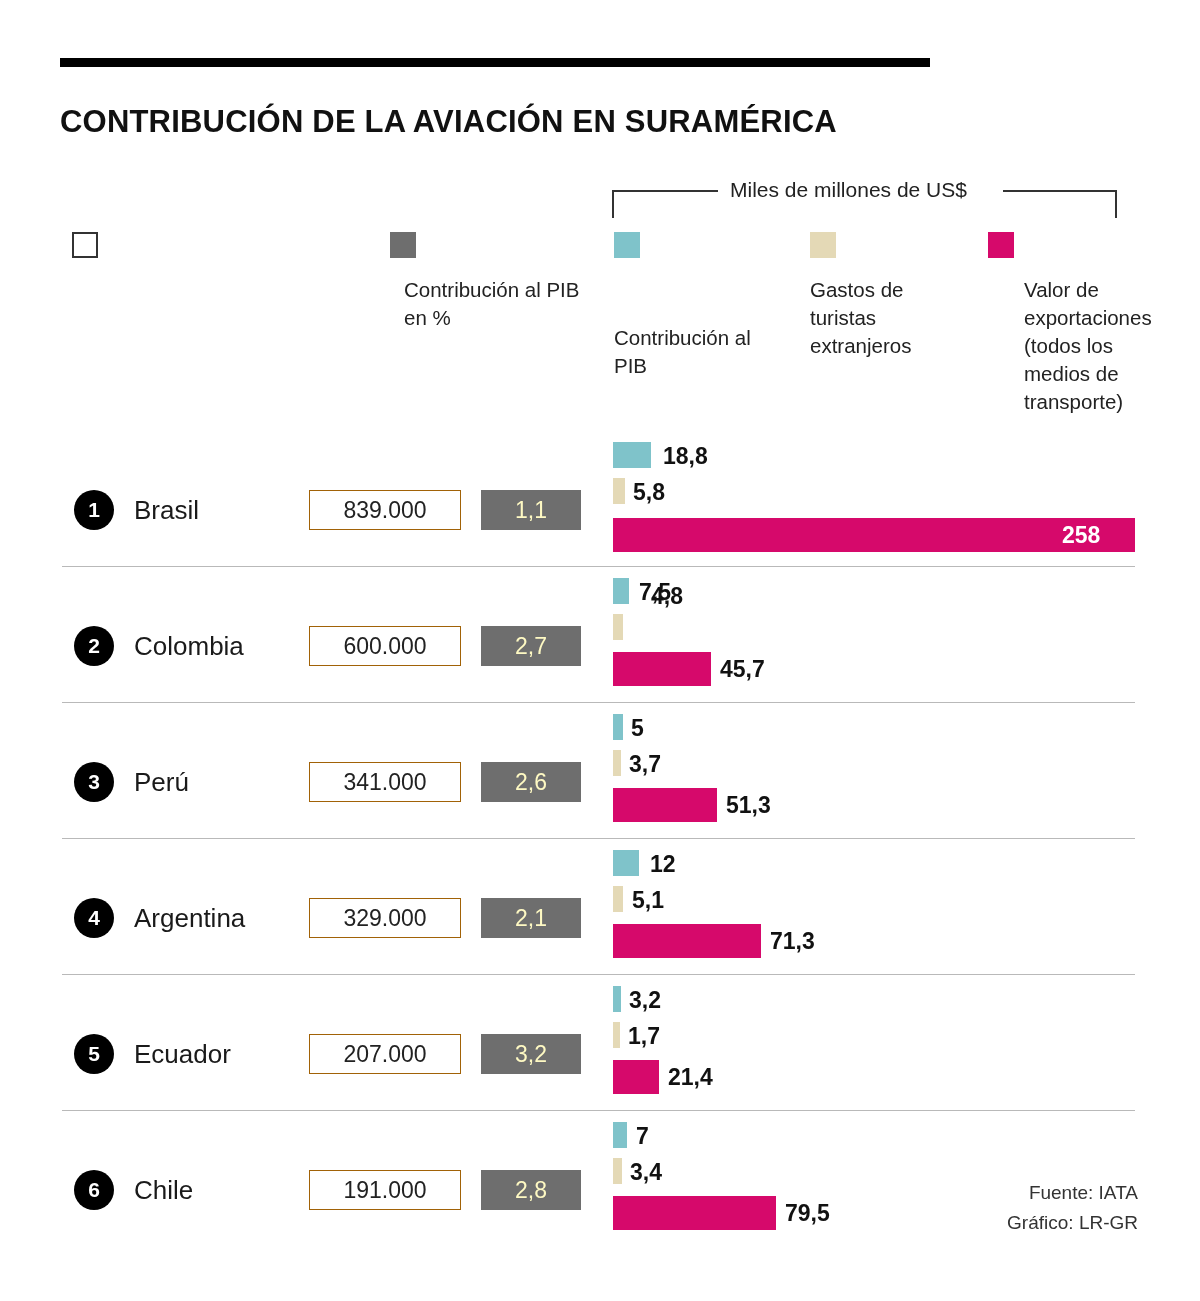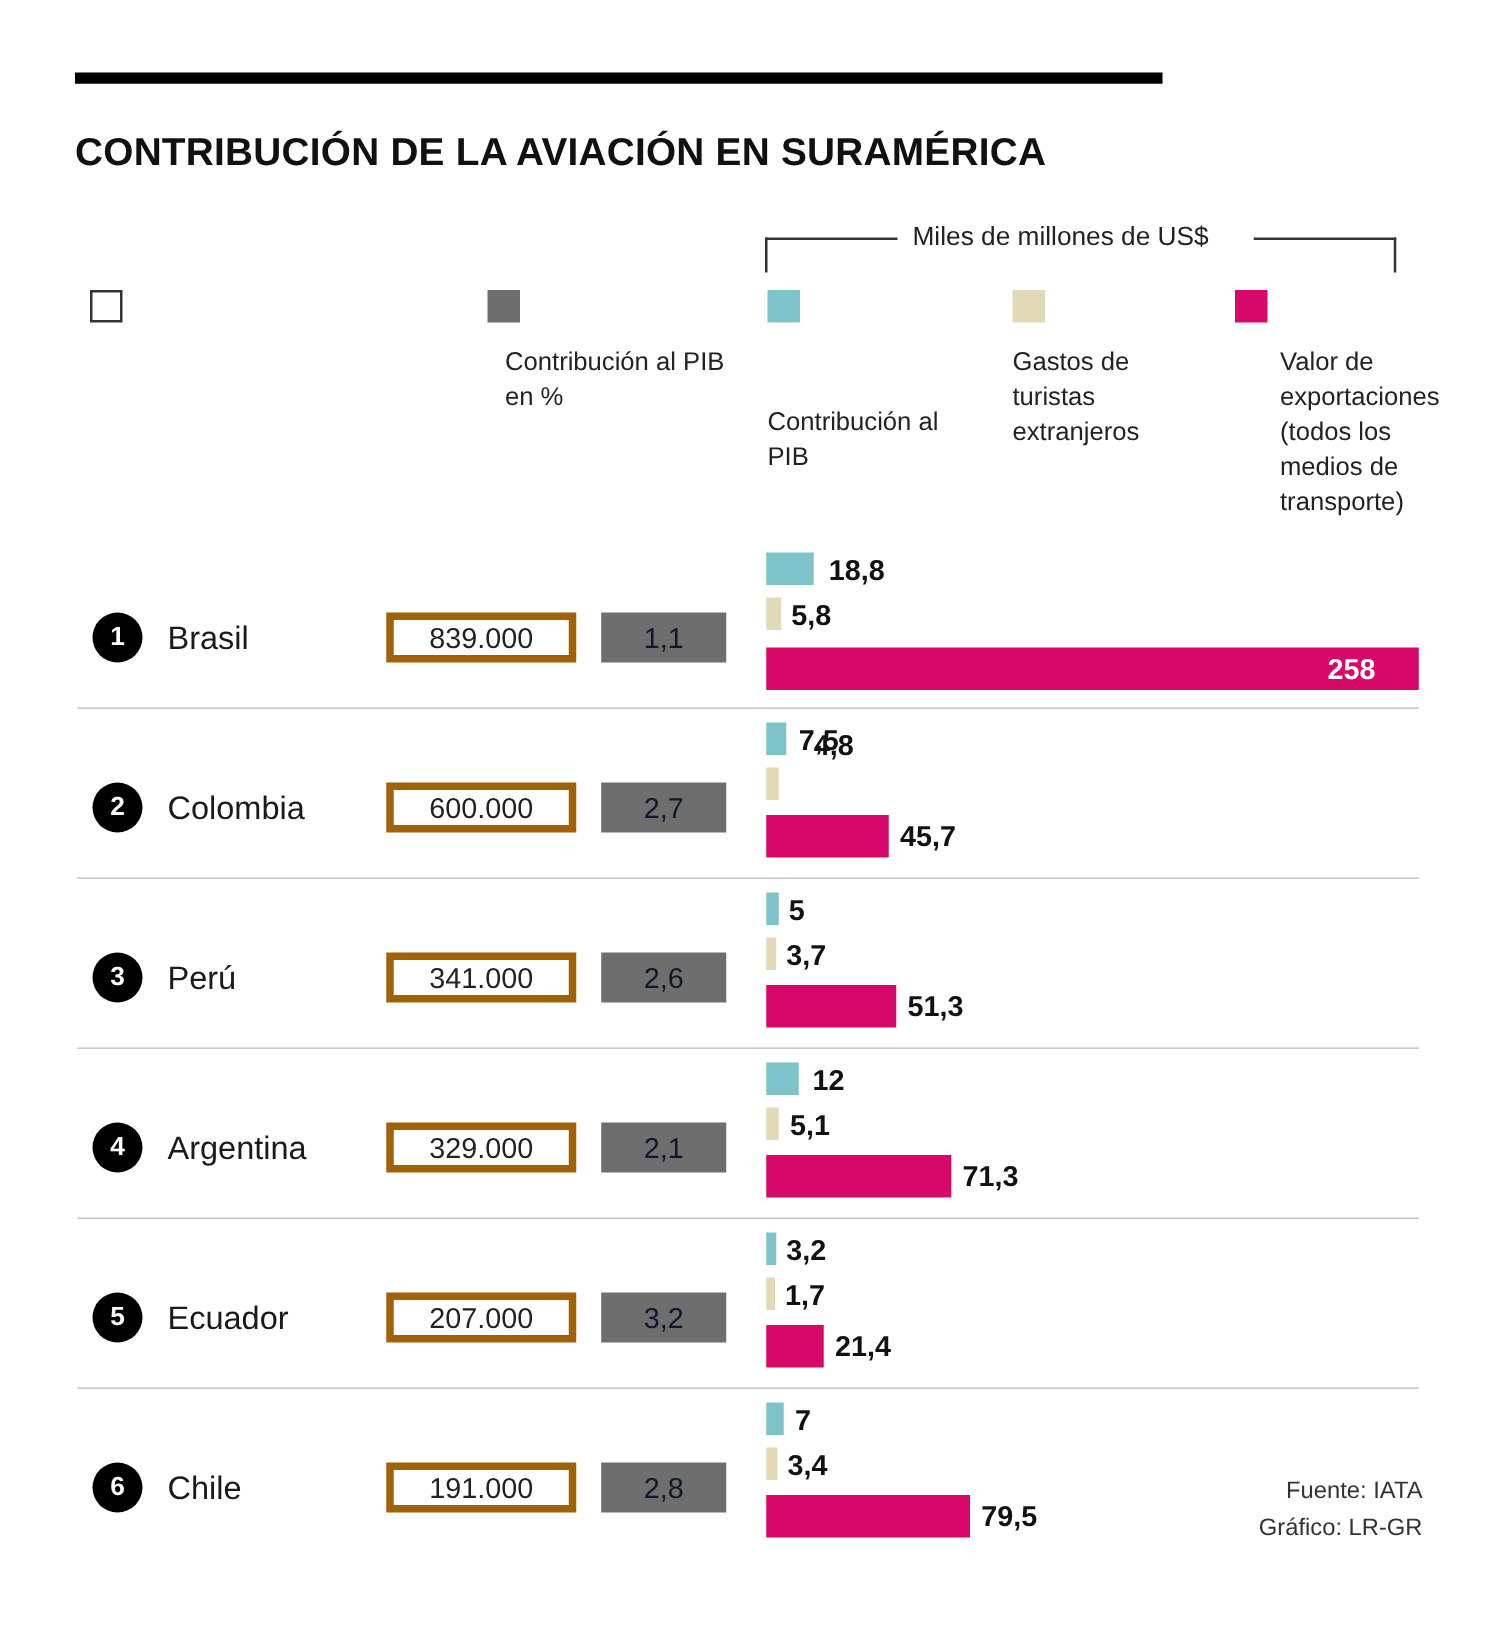--- a/index.html
+++ b/index.html
@@ -92,33 +92,33 @@
     justify-content: center;
   }
   .country {
     position: absolute;
     font-size: 26px;
     color: #1a1a1a;
   }
   .jobs-box {
     position: absolute;
     width: 152px; height: 40px;
-    border: 6px solid #a16207;
+    border: 1px solid #a16207;
     background: #fff;
     display: flex;
     align-items: center;
     justify-content: center;
     font-size: 23px;
     color: #222;
   }
   .pib-box {
     position: absolute;
     width: 100px; height: 40px;
     background: #6e6e6e;
-    color: #0f172a;
+    color: #fef9c3;
     display: flex;
     align-items: center;
     justify-content: center;
     font-size: 23px;
   }
 
   .bar { position: absolute; height: 26px; }
   .bar-teal { background: #7fc3ca; }
   .bar-sand { background: #e4d9b6; }
   .bar-pink { background: #d6096b; }

